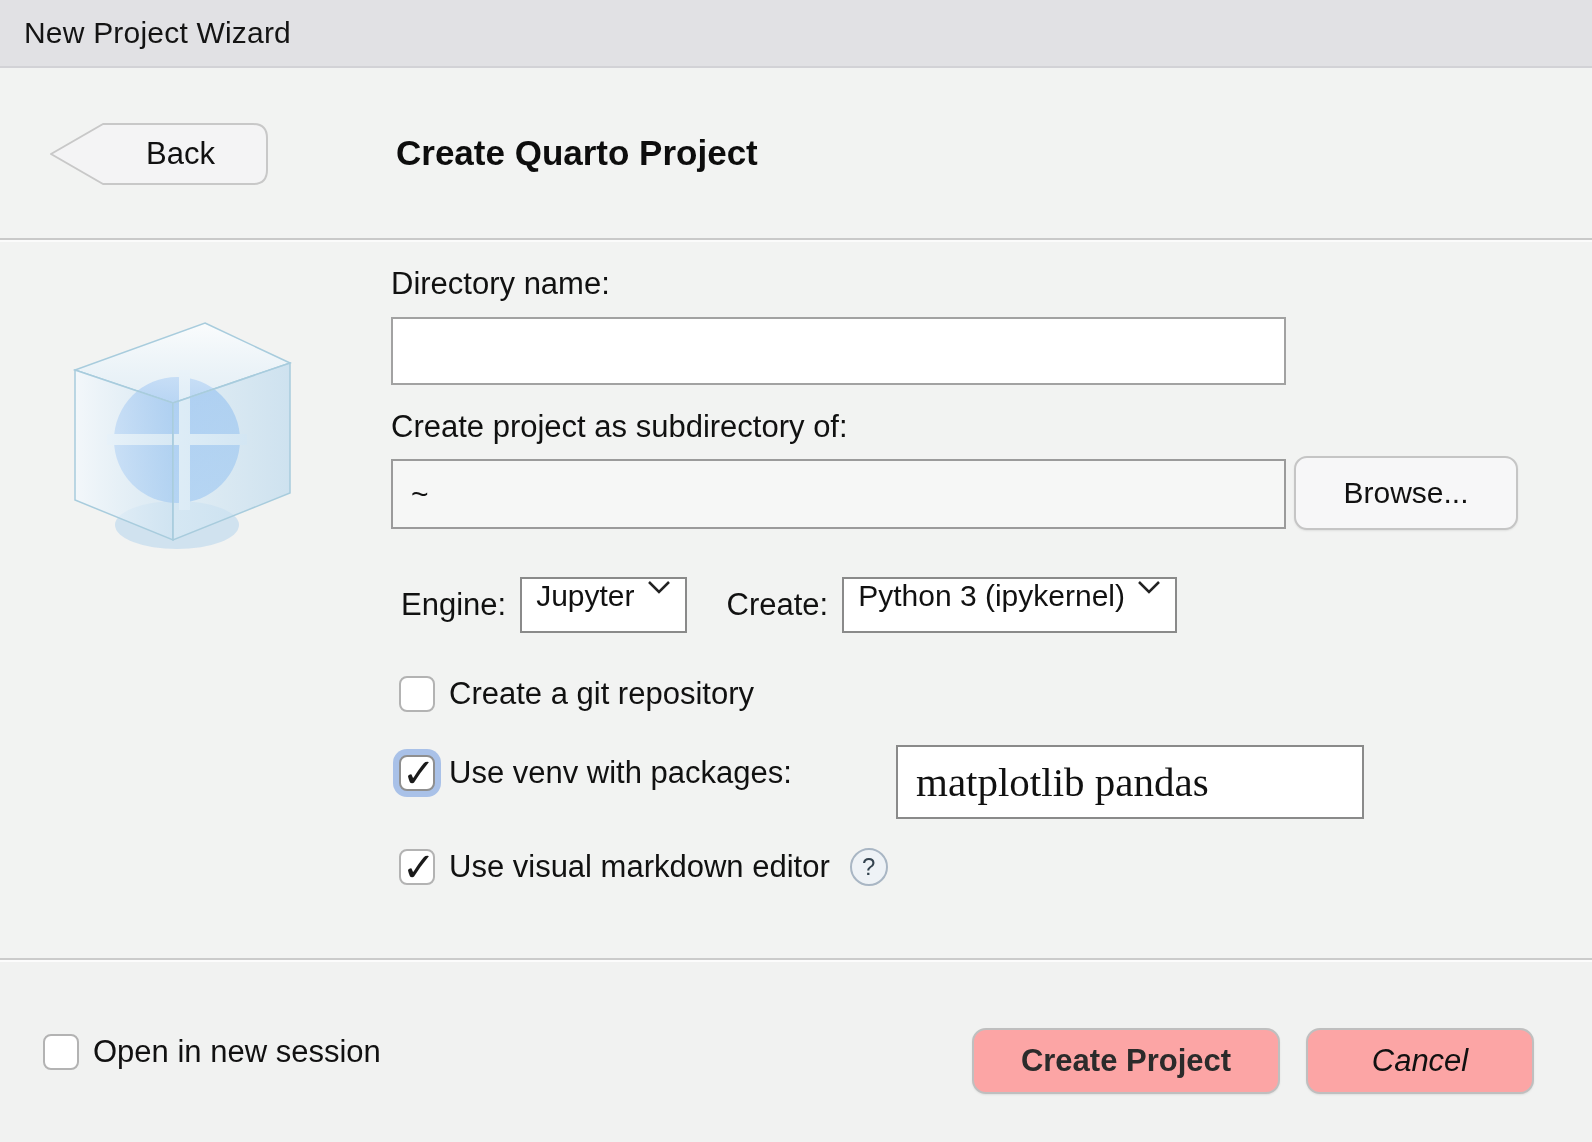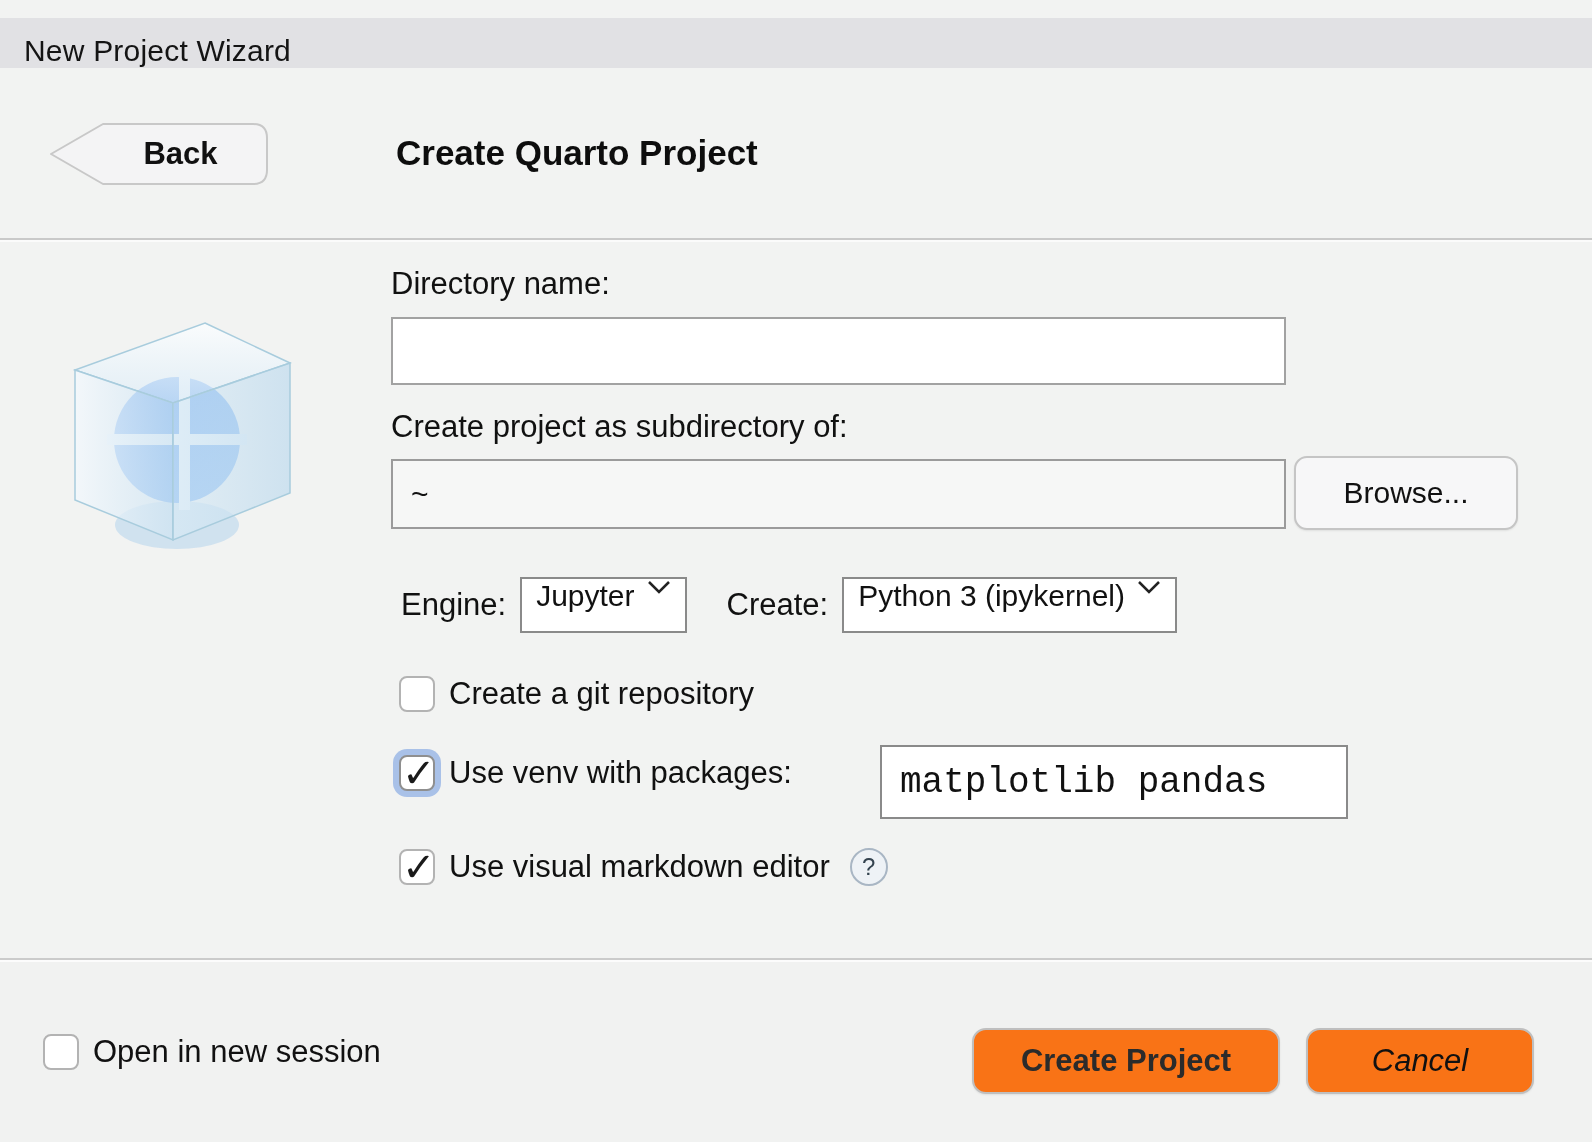--- a/index.html
+++ b/index.html
@@ -2,31 +2,31 @@
 <html><head>
 <meta charset="utf-8">
 <style>
   html,body{margin:0;padding:0;}
   body{font-family:"Liberation Sans",sans-serif;background:#e9e9e9;}
   .window{position:relative;width:1592px;height:1142px;background:#f2f3f2;overflow:hidden;
           color:#141414;}
 
   
   .titlebar{position:absolute;left:0;top:0;width:100%;height:66px;background:#e1e1e4;
-            border-bottom:2px solid #d2d2d6;display:flex;align-items:center;margin-top:18px;}
+            border-bottom:2px solid #d2d2d6;display:flex;align-items:center;}
   .titlebar-text{font-size:30px;color:#141414;padding-left:24px;letter-spacing:.2px;}
 
   
   .header{position:absolute;left:0;top:68px;width:100%;height:170px;background:#f2f3f2;
           border-bottom:2px solid #c9c9c9;box-shadow:0 2px 0 #fbfbfb;}
   .back-btn{position:absolute;left:47px;top:53px;width:225px;height:66px;border:none;
             background:transparent;cursor:pointer;padding:0;}
   .back-btn svg{position:absolute;left:0;top:0;}
   .back-label{position:absolute;left:48px;top:0;right:6px;height:66px;display:flex;
-              align-items:center;justify-content:center;font-size:31px;font-weight:bold;color:#111;}
+              align-items:center;justify-content:center;font-size:31px;font-weight:normal;color:#111;}
   .page-title{position:absolute;left:396px;top:0;height:170px;display:flex;align-items:center;
               font-size:35px;font-weight:bold;color:#0d0d0d;}
 
   
   .logo{position:absolute;left:55px;top:315px;width:245px;height:250px;}
 
   .field-label{position:absolute;font-size:31px;color:#111;}
   .text-input{position:absolute;border:2px solid #a2a2a2;background:#ffffff;font-size:30px;
               color:#111;padding:0 18px;box-sizing:border-box;font-family:"Liberation Sans",sans-serif;}
   .subdir{background:#f6f7f6;border-color:#9b9b9b;}
@@ -45,32 +45,32 @@
 
   .check-row{position:absolute;display:flex;align-items:center;height:44px;}
   .checkbox{width:36px;height:36px;background:#fff;border:2px solid #b3b3b3;border-radius:8px;
             box-sizing:border-box;position:relative;cursor:pointer;flex:0 0 auto;}
   .checkbox .mark{display:none;position:absolute;left:1px;top:-7px;font-size:40px;color:#1a1a1a;
                   font-family:"DejaVu Sans",sans-serif;}
   .checkbox.checked .mark{display:block;}
   .checkbox.focus-ring{box-shadow:0 0 0 6px #a9c1e8;border-color:#8f8f8f;}
   .check-label{font-size:31px;color:#111;margin-left:14px;white-space:nowrap;}
 
-  .mono-input{font-family:Liberation Mono, monospace;font-size:36px;
-              border-color:#8a8a8a;}
+  .mono-input{font-family:Liberation Serif, serif;font-size:41px;
+              border-color:#8a8a8a;margin-left:16px;}
 
   .help-icon{width:38px;height:38px;border-radius:50%;border:2px solid #a9b6c4;background:#eef2f6;
              margin-left:20px;display:flex;align-items:center;justify-content:center;
              font-size:24px;color:#34434f;box-sizing:border-box;cursor:pointer;}
 
   
   .footer{position:absolute;left:0;top:958px;width:100%;height:184px;background:#f1f2f1;
           border-top:2px solid #cbcbcb;box-shadow:inset 0 2px 0 #fcfcfc;}
   .session-row{position:absolute;left:43px;top:1030px;}
-  .footer-btn{position:absolute;top:1028px;height:66px;border-radius:14px;background:#f97316;
+  .footer-btn{position:absolute;top:1028px;height:66px;border-radius:14px;background:#fca5a5;
               border:2px solid #bfbfbf;font-size:31px;color:#111;cursor:pointer;
               box-shadow:0 1px 2px rgba(0,0,0,0.08);font-family:"Liberation Sans",sans-serif;
               box-sizing:border-box;}
   .create-btn{left:972px;width:308px;font-weight:bold;color:#2b2b2b;}
   .cancel-btn{left:1306px;width:228px;font-style:italic;}
 </style>
 </head>
 <body>
 
 <div class="window">

